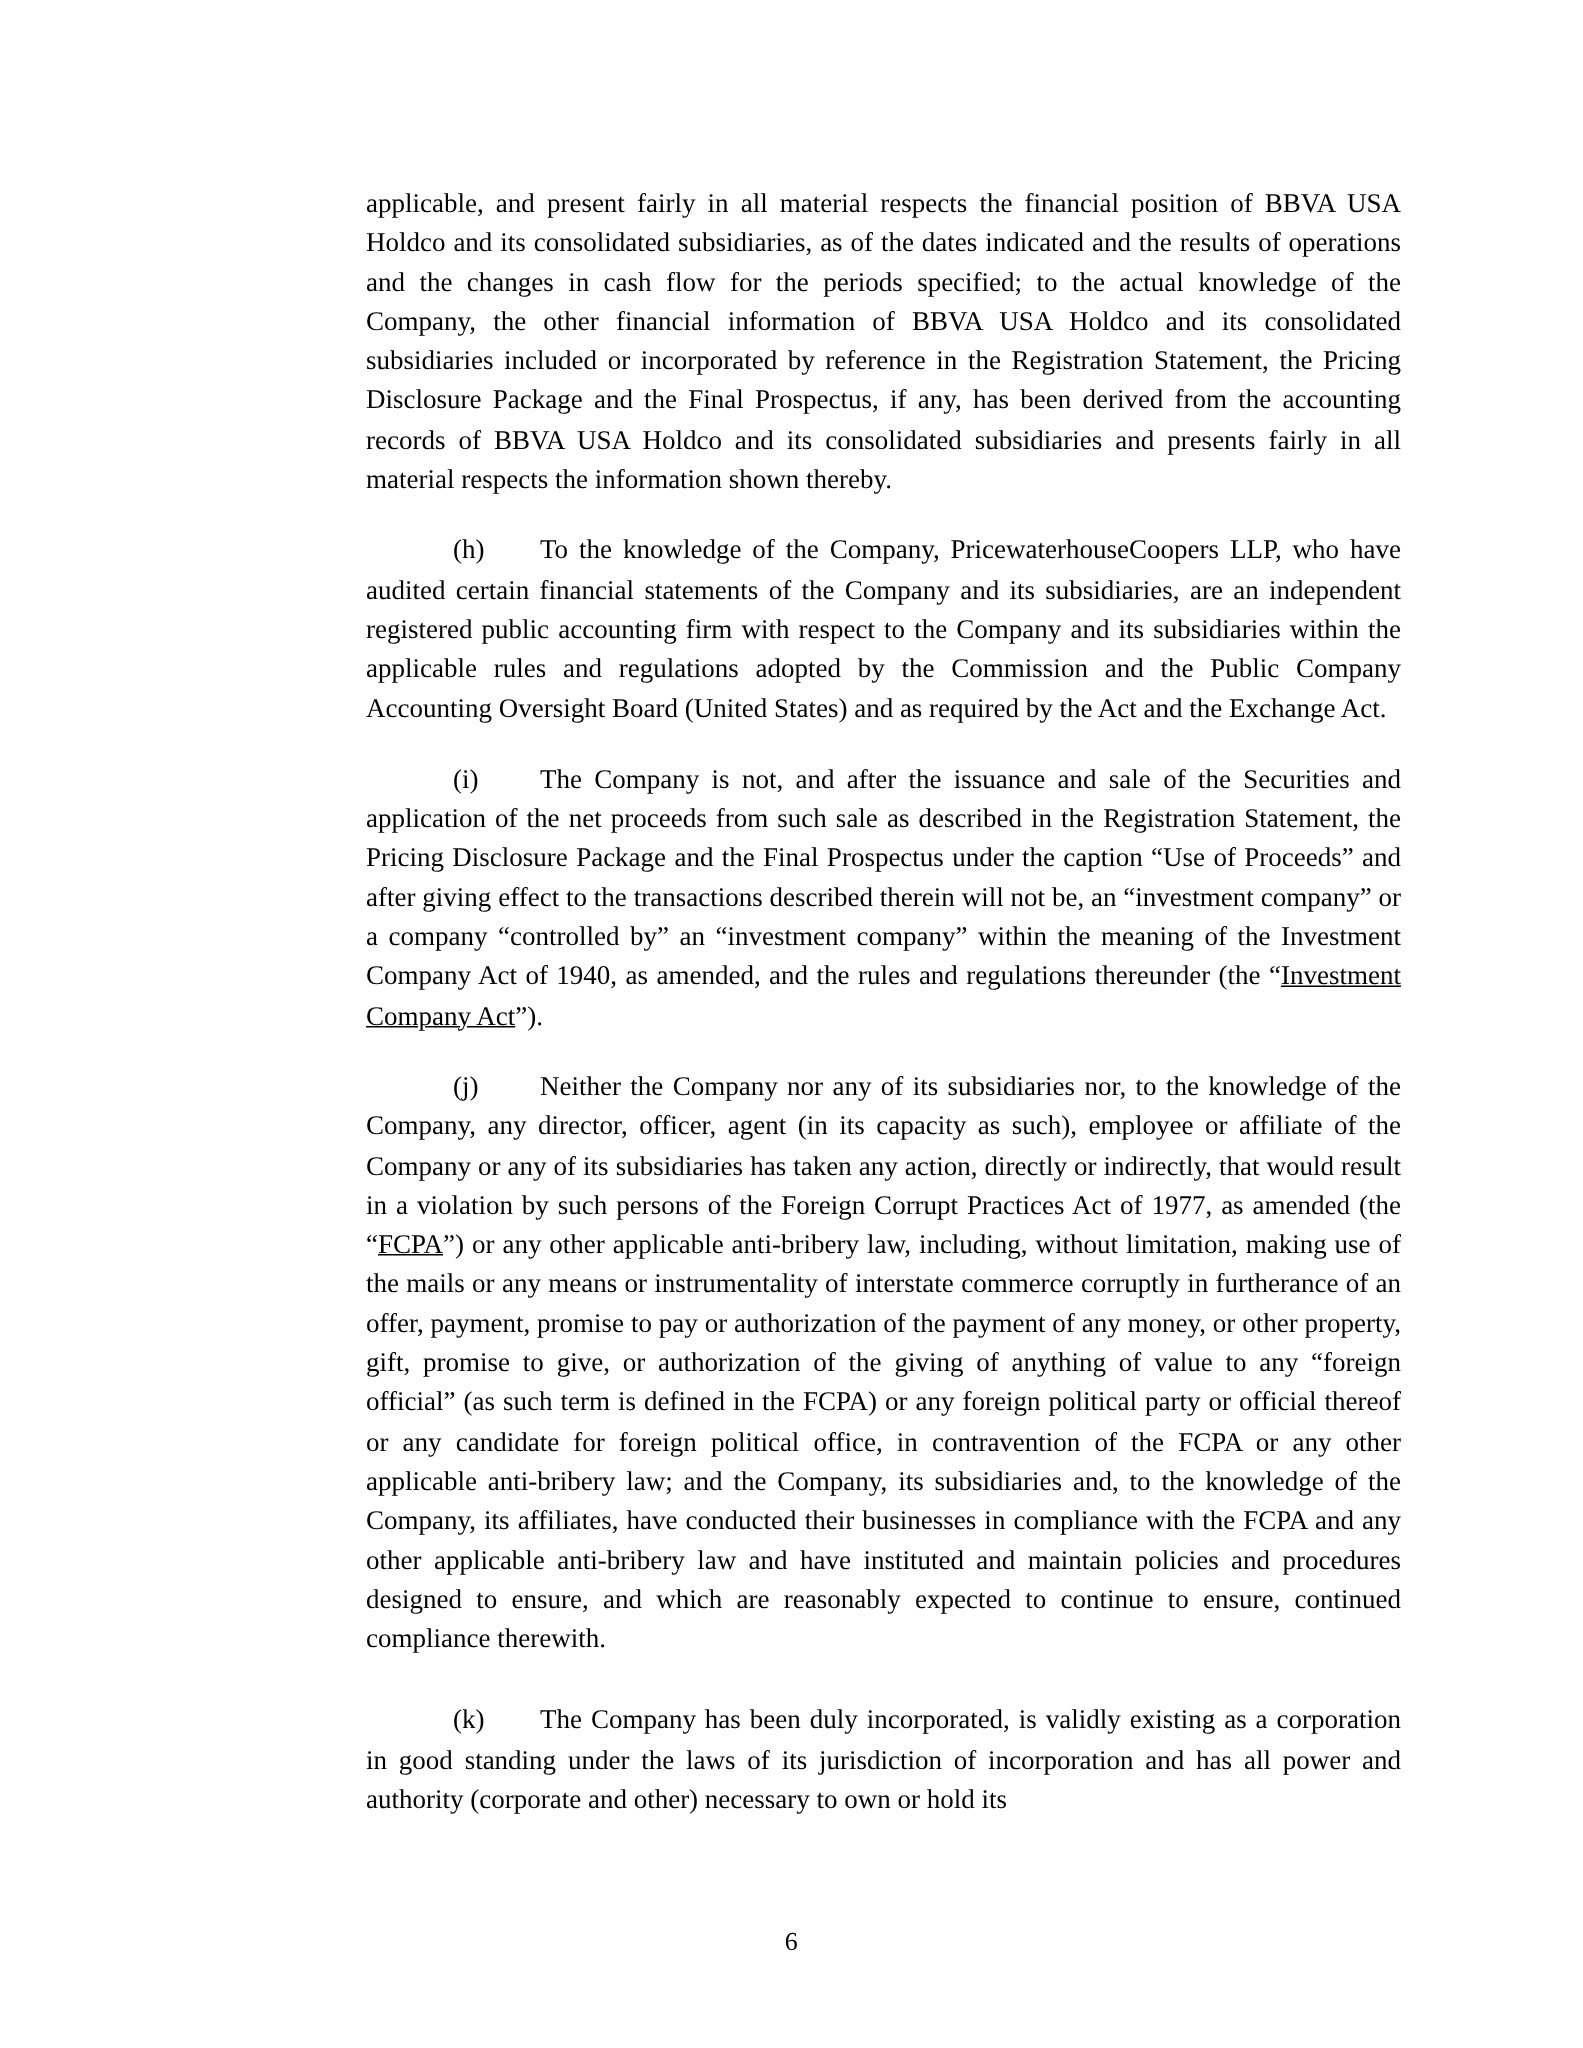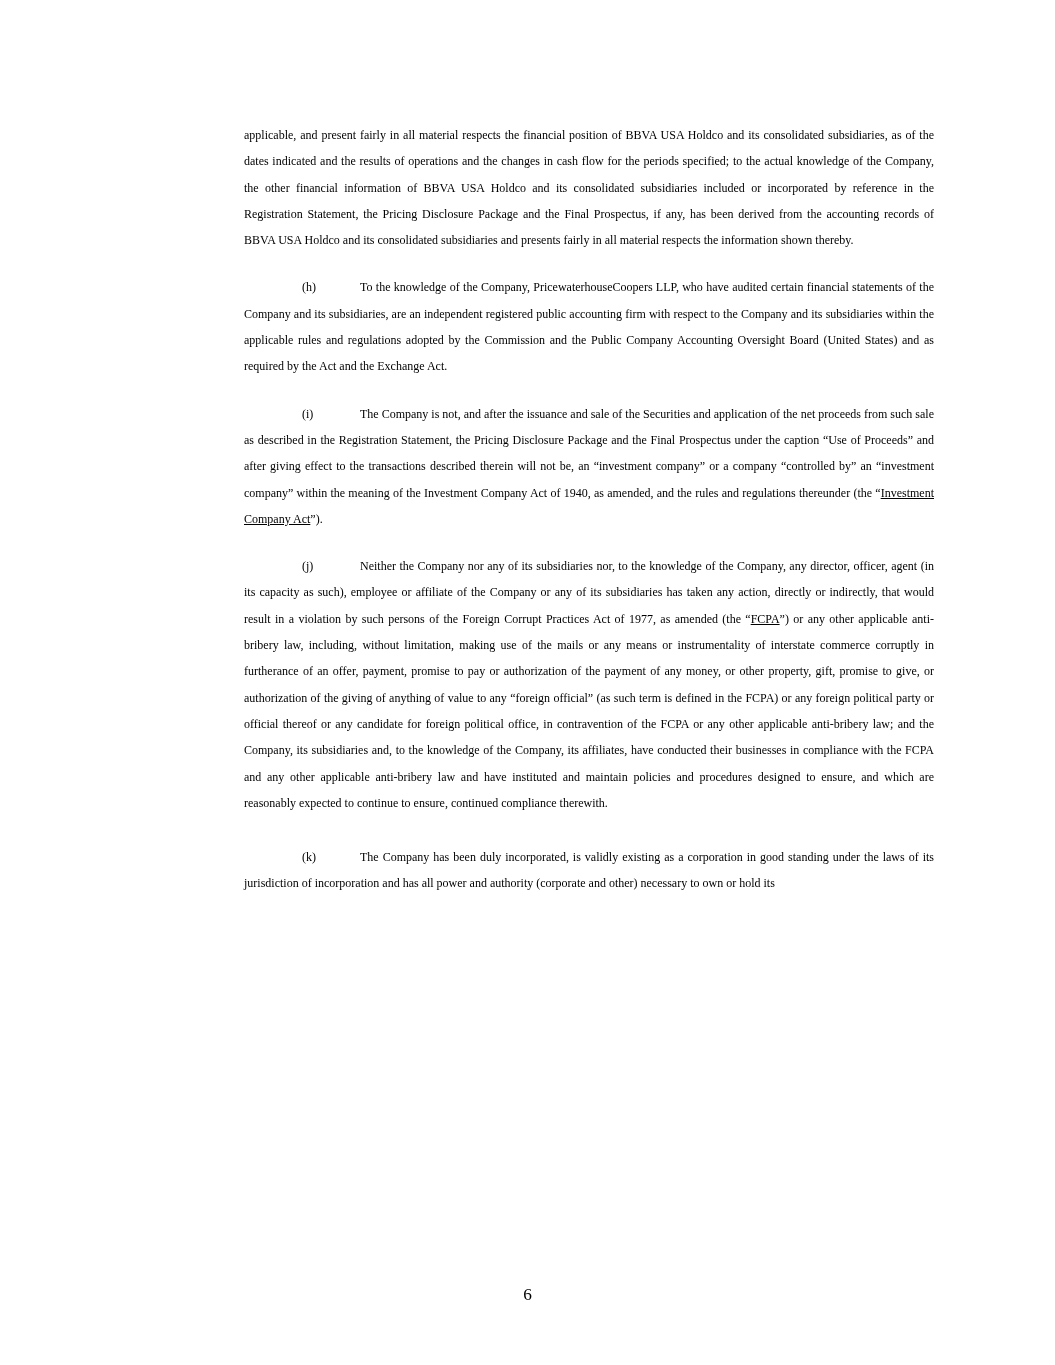--- a/index.html
+++ b/index.html
@@ -20,21 +20,21 @@
     box-sizing: border-box;
     overflow: hidden;
   }
   .content {
     position: absolute;
     left: 244px;
     top: 122px;
     width: 690px;
   }
   .para {
-    font-size: 12px;
+    font-size: 18px;
     line-height: 26.3px;
     text-align: justify;
     text-justify: inter-word;
     margin: 0 0 21px 0;
     hyphens: none;
   }
   .para.last {
     margin-bottom: 0;
     margin-top: 28px;
   }

